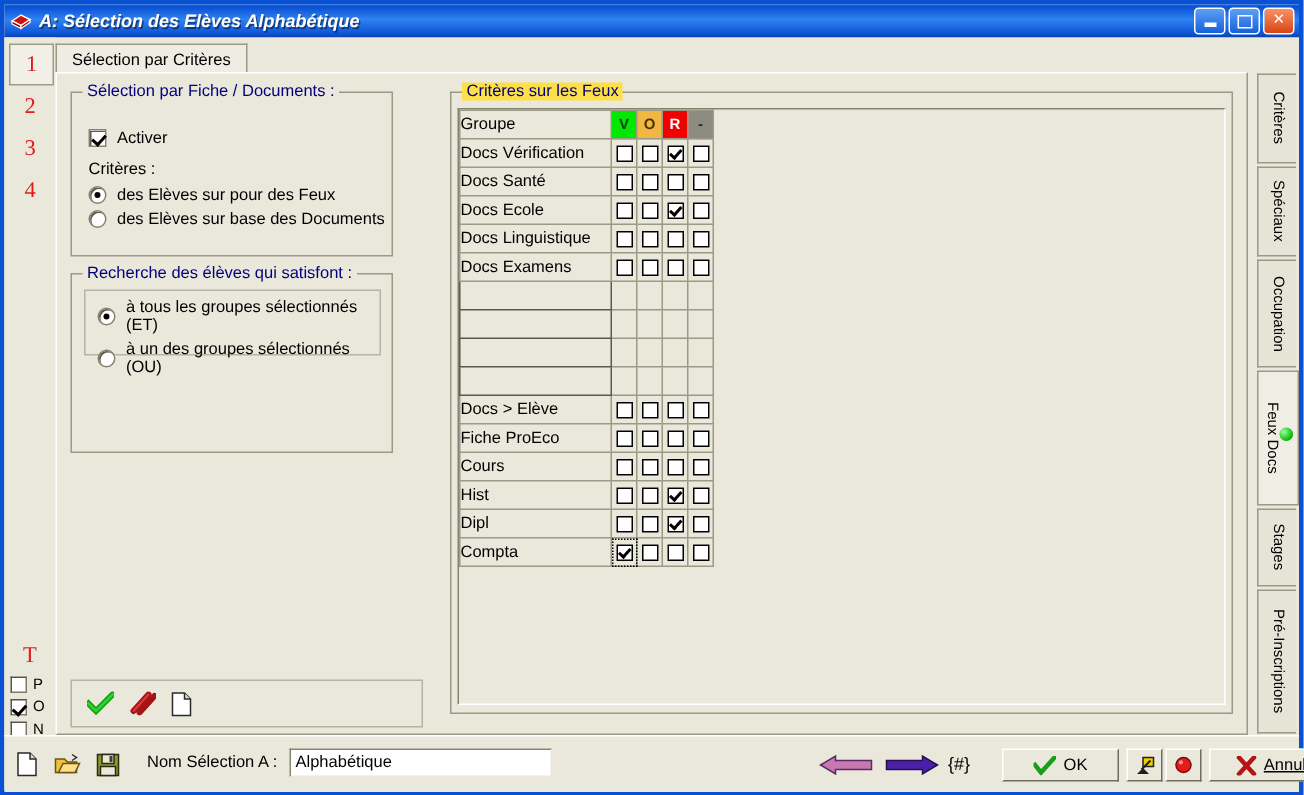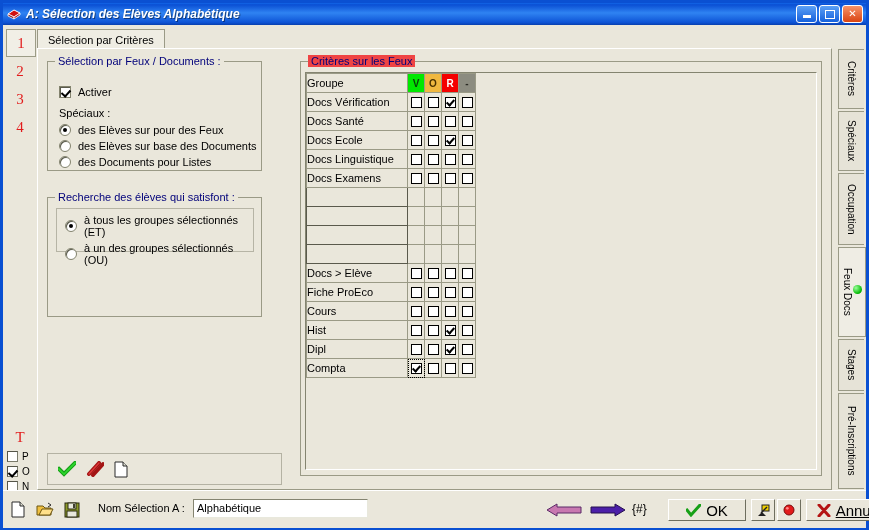--- a/index.html
+++ b/index.html
@@ -203,21 +203,21 @@
     border:1px solid #848470;border-right-color:#E8E8DC;border-bottom-color:#E8E8DC;
     font-size:11px;padding:2px 0 0 3px;color:#000;
   }
   #namelabel{position:absolute;left:95px;top:11px;font-size:11px;color:#000;}
   .btn{
     position:absolute;box-sizing:border-box;height:22px;
     background:#EAE7DB;
     border:1px solid #6E6E5E;
     border-top-color:#FFFFFF;border-left-color:#FFFFFF;
     display:flex;align-items:center;justify-content:center;gap:5px;
-    font-size:15px;color:#000;
+    font-size:11px;color:#000;
   }
   .btn u{text-decoration:underline;}
   
   .arrow{position:absolute;top:11px;width:38px;height:16px;}
   svg{display:block;}
   .hash{position:absolute;top:11px;font-size:12px;color:#000;font-family:"Liberation Sans",sans-serif;}
 </style>
 </head>
 <body>
 
@@ -265,43 +265,39 @@
       <span>N</span>
     </div>
 
     <div id="tabstrip">
       <div id="maintab">Sélection par Critères</div>
     </div>
 
     <div id="panel">
 
       <div class="gbox" style="left:9px;top:12px;width:215px;height:110px;">
-        <div class="leg">Sélection par Feux / Documents :</div>
+        <div class="leg">Sélection par Fiche / Documents :</div>
         <div style="position:absolute;left:11px;top:24px;">
           <div class="optrow">
             <span class="chk on"></span>
             <span>Activer</span>
           </div>
-          <div class="plain-label" style="margin:9px 0 5px 0;">Spéciaux :</div>
+          <div class="plain-label" style="margin:9px 0 5px 0;">Critères :</div>
           <div class="optrow">
             <span class="radio on"></span>
             <span>des Elèves sur pour des Feux</span>
           </div>
           <div class="optrow">
             <span class="radio"></span>
             <span>des Elèves sur base des Documents</span>
           </div>
-          <div class="optrow">
-            <span class="radio"></span>
-            <span>des Documents pour Listes</span>
-          </div>
-        </div>
-      </div>
-
-      <div class="gbox" style="left:9px;top:148px;width:215px;height:120px;">
+        </div>
+      </div>
+
+      <div class="gbox" style="left:9px;top:133px;width:215px;height:120px;">
         <div class="leg">Recherche des élèves qui satisfont :</div>
         <div class="gbox" style="left:8px;top:10px;width:198px;height:44px;border-color:#B6B4A5;">
           <div style="position:absolute;left:8px;top:5px;">
             <div class="optrow">
               <span class="radio on"></span>
               <span>à tous les groupes sélectionnés (ET)</span>
             </div>
             <div class="optrow">
               <span class="radio"></span>
               <span>à un des groupes sélectionnés (OU)</span>
@@ -326,21 +322,21 @@
         </span>
         <span>
           <svg width="14" height="17" viewBox="0 0 14 17">
             <path d="M1 1 H9 L13 5 V16 H1 Z" fill="#FFFFFF" stroke="#2A2A2A" stroke-width="1"></path>
             <path d="M9 1 V5 H13" fill="#DCDCD0" stroke="#2A2A2A" stroke-width="1"></path>
           </svg>
         </span>
       </div>
 
       <div id="critbox">
-        <div class="leg" style="position:absolute;top:-7px;left:7px;background:#ef4444;padding:0 3px;color:#00007A;font-size:11px;">Critères sur les Feux</div>
+        <div class="leg" style="position:absolute;top:-7px;left:7px;background:#fde047;padding:0 3px;color:#00007A;font-size:11px;">Critères sur les Feux</div>
 
         <div id="gridwrap">
           <table class="grid">
             <tbody>
                 <tr>
               <td class="namecell">Groupe</td>
               <td class="hdr v">V</td>
               <td class="hdr o">O</td>
               <td class="hdr r">R</td>
               <td class="hdr g">-</td>

